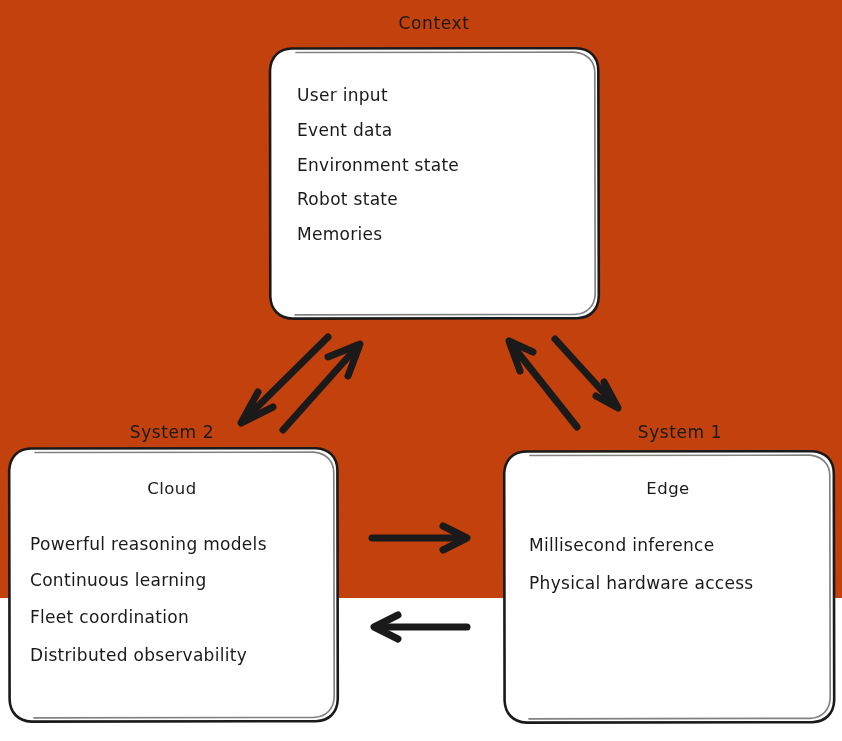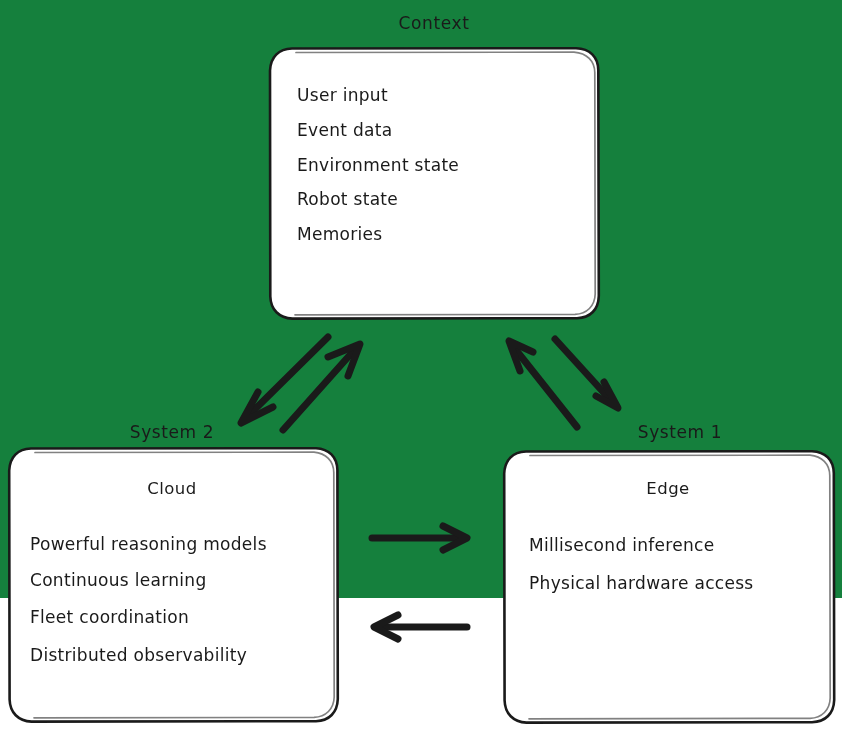--- a/index.html
+++ b/index.html
@@ -11,21 +11,21 @@
   body {
     width: 842px;
     height: 741px;
     overflow: hidden;
     font-family: "DejaVu Sans", sans-serif;
   }
   #diagram-root {
     position: relative;
     width: 842px;
     height: 598px;
-    background: #15803d;
+    background: #c2410c;
     text-decoration: underline;
   }
   svg#diagram-svg {
     position: absolute;
     top: 0;
     left: 0;
     width: 842px;
     height: 741px;
     display: block;
   }

